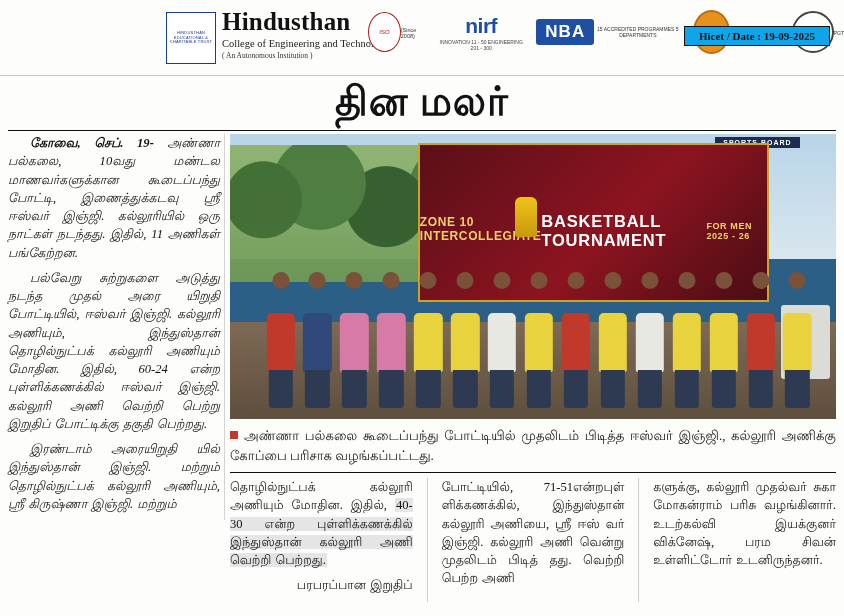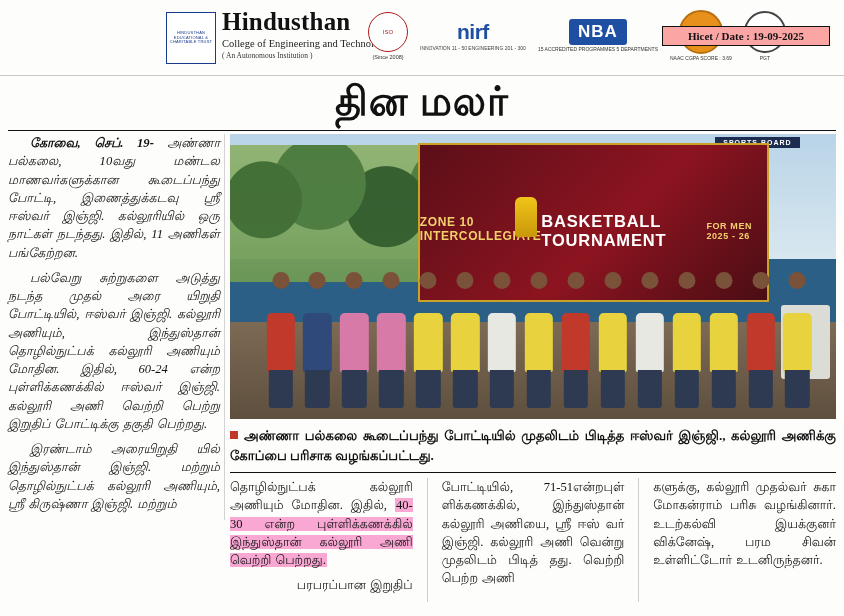--- a/index.html
+++ b/index.html
@@ -80,21 +80,21 @@
   .badges {
     position: absolute;
     left: 368px;
     top: 10px;
     display: flex;
     align-items: center;
     gap: 12px;
   }
   .badge {
     display: flex;
-    flex-direction: column;
+    flex-direction: row;
     align-items: center;
     justify-content: center;
   }
   .badge-circ {
     width: 38px; height: 38px;
     border-radius: 50%;
     border: 1.5px solid #b01c1c;
     display: flex; align-items: center; justify-content: center;
     font-size: 6px; color: #b01c1c; text-align: center; line-height: 1.1;
     background: #fff;
@@ -168,25 +168,25 @@
     letter-spacing: 1px;
     display: flex;
     align-items: center;
     gap: 6px;
   }
   .date-box {
     position: absolute;
     right: 14px;
     top: 26px;
     border: 1px solid #111;
-    padding: 3px 25px;
+    padding: 3px 14px;
     font-family: "Liberation Serif", serif;
     font-size: 11px;
     font-weight: bold;
-    background: #fca5a5;
+    background: #0ea5e9;
   }
 
   .top-rule {
     position: absolute;
     left: 8px; right: 8px;
     top: 130px;
     border-top: 1.6px solid #111;
   }
 
   
@@ -313,21 +313,21 @@
 
   .caption-row {
     position: absolute;
     left: 222px;
     top: 292px;
     width: 606px;
   }
   .caption {
     font-family: "Liberation Serif", serif;
     font-size: 13.2px;
-    font-weight: bold;
+    font-weight: normal;
     line-height: 1.5;
     color: #111;
     text-align: justify;
   }
   .sq {
     display: inline-block;
     width: 8px; height: 8px;
     background: #c0392b;
     margin-right: 6px;
     vertical-align: 1px;
@@ -345,21 +345,21 @@
     position: absolute;
     left: 222px;
     top: 344px;
     width: 606px;
     display: flex;
     gap: 14px;
   }
   .cb { width: 193px; }
   .cb .tam { font-size: 12.6px; }
   .hl {
-    background: #f9a8d4;
+    background: #e5e5e5;
     padding: 0 1px;
   }
   .vsep {
     width: 1px;
     background: #cfcfcf;
   }
 
   .lcol-rule {
     position: absolute;
     left: 216px;

